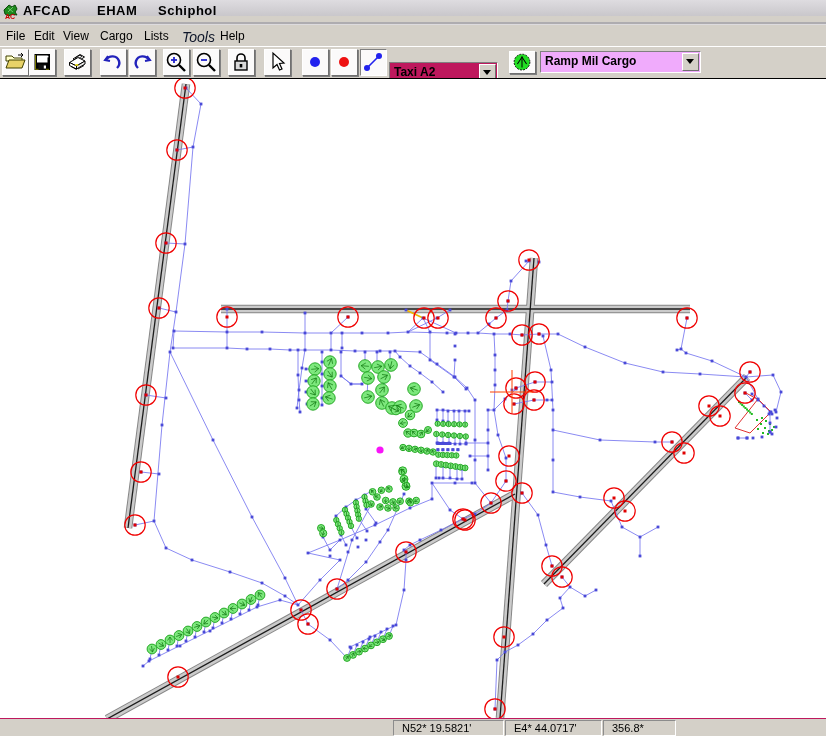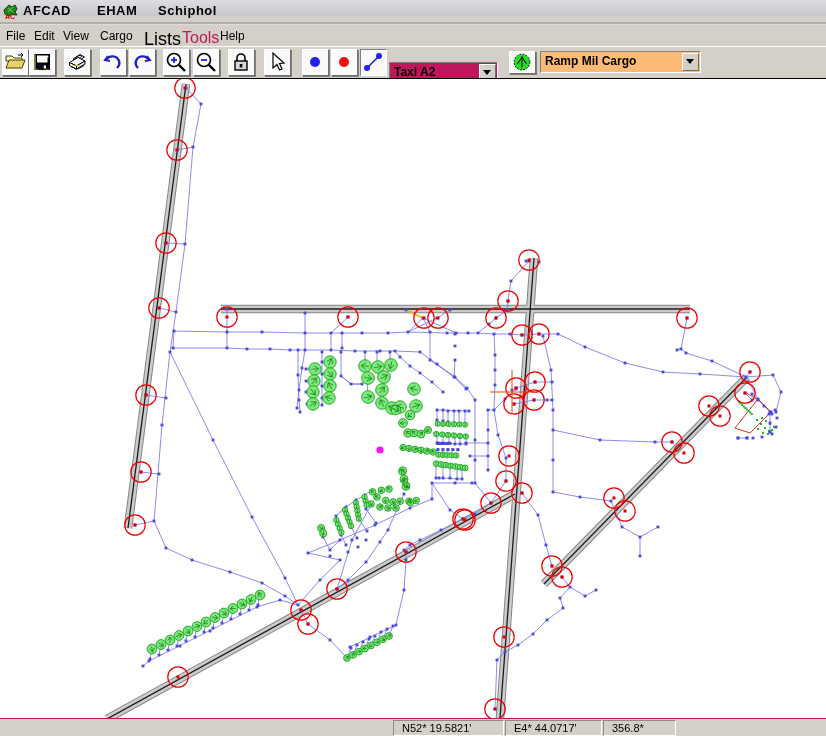--- a/index.html
+++ b/index.html
@@ -13,22 +13,22 @@
     <div style="position:absolute;left:97px;top:3px;font-size:13px;font-weight:bold;color:#000;letter-spacing:0.5px;">EHAM</div>
     <div style="position:absolute;left:158px;top:3px;font-size:13px;font-weight:bold;color:#000;letter-spacing:0.5px;">Schiphol</div>
   </div>
 <div style="position:absolute;left:0;top:22px;width:826px;height:2px;background:#aeacb0;"></div>
 <div style="position:absolute;left:0;top:24px;width:826px;height:1px;background:#dddbde;"></div>
 <div style="position:absolute;left:0;top:26px;width:826px;height:20px;background:#d4d0c8;">
     <div style="position:absolute;left:6px;top:3px;font-size:12px;color:#000;">File</div>
     <div style="position:absolute;left:34px;top:3px;font-size:12px;color:#000;">Edit</div>
     <div style="position:absolute;left:63px;top:3px;font-size:12px;color:#000;">View</div>
     <div style="position:absolute;left:100px;top:3px;font-size:12px;color:#000;">Cargo</div>
-    <div style="position:absolute;left:144px;top:3px;font-size:18px;color:#000;">Lists</div>
-    <div style="position:absolute;left:182px;top:3px;font-size:16px;color:#be185d;">Tools</div>
+    <div style="position:absolute;left:144px;top:3px;font-size:12px;color:#000;">Lists</div>
+    <div style="position:absolute;left:182px;top:3px;font-size:14px;color:#0f172a;font-style:italic;">Tools</div>
     <div style="position:absolute;left:220px;top:3px;font-size:12px;color:#000;">Help</div>
   </div>
 <div style="position:absolute;left:0;top:46px;width:826px;height:32px;background:#d4d0c8;border-top:1px solid #fff;"></div>
 <div style="position:absolute;left:2px;top:49px;width:25px;height:25px;background:#fbfafa;border-top:1px solid #ffffff;border-left:1px solid #ffffff;border-bottom:1px solid #707070;border-right:1px solid #707070;box-shadow:1px 1px 0 #808080;">
     <svg width="24" height="24" viewBox="0 0 24 24" style="position:absolute;left:0px;top:0px">
       <path d="M3 6 h6 l2 2 h8 v3 h-16 z" fill="#ffffc8" stroke="#404000" stroke-width="1"></path>
       <path d="M3 18 l3 -8 h16 l-3 8 z" fill="#e8d268" stroke="#404000" stroke-width="1"></path>
       <path d="M15 5 h5 M20 5 l-2 -2 M20 5 l-2 2" stroke="#000" fill="none" stroke-width="1"></path>
     </svg>
   </div>
@@ -116,21 +116,21 @@
       <div style="position:absolute;left:3px;top:5px;width:0;height:0;border-left:4px solid transparent;border-right:4px solid transparent;border-top:5px solid #000;"></div>
     </div>
   </div>
 <div style="position:absolute;left:509px;top:51px;width:25px;height:21px;background:#fbfafa;border-top:1px solid #ffffff;border-left:1px solid #ffffff;border-bottom:1px solid #707070;border-right:1px solid #707070;box-shadow:1px 1px 0 #808080;">
     <svg width="24" height="22" viewBox="0 0 24 24" style="position:absolute;left:0px;top:0px">
       <circle cx="12" cy="11" r="8.6" fill="#22dd22" stroke="#000" stroke-width="1" stroke-dasharray="2 1.4"></circle>
       <line x1="12" y1="17" x2="12" y2="5" stroke="#000" stroke-width="1.1"></line>
       <path d="M7 13 L12 5.5 L17 13" fill="none" stroke="#000" stroke-width="1.1"></path>
     </svg>
   </div>
-<div style="position:absolute;left:540px;top:51px;width:159px;height:20px;border-top:1.5px solid #808080;border-left:1.5px solid #808080;border-bottom:1.5px solid #ffffff;border-right:1.5px solid #ffffff;background:#fdba74;">
+<div style="position:absolute;left:540px;top:51px;width:159px;height:20px;border-top:1.5px solid #808080;border-left:1.5px solid #808080;border-bottom:1.5px solid #ffffff;border-right:1.5px solid #ffffff;background:#f0abfc;">
     <div style="position:absolute;left:4px;top:2px;font-weight:bold;font-size:12px;white-space:nowrap;">Ramp Mil Cargo</div>
     <div style="position:absolute;right:1px;top:1px;bottom:1px;width:15px;background:#d4d0c8;border-top:1px solid #fff;border-left:1px solid #fff;border-bottom:1px solid #707070;border-right:1px solid #707070;">
       <div style="position:absolute;left:3px;top:5px;width:0;height:0;border-left:4px solid transparent;border-right:4px solid transparent;border-top:5px solid #000;"></div>
     </div>
   </div>
 <div style="position:absolute;left:0;top:78px;width:826px;height:1px;background:#000;"></div>
 <svg width="826" height="639" viewBox="0 79 826 639" style="position:absolute;left:0;top:79px" xmlns="http://www.w3.org/2000/svg">
     <rect x="0" y="79" width="826" height="639" fill="#ffffff"></rect>
     <line x1="186" y1="84" x2="128" y2="528" stroke="#868686" stroke-width="8.6"></line>
     <line x1="221" y1="309" x2="690" y2="309" stroke="#868686" stroke-width="8.6"></line>

